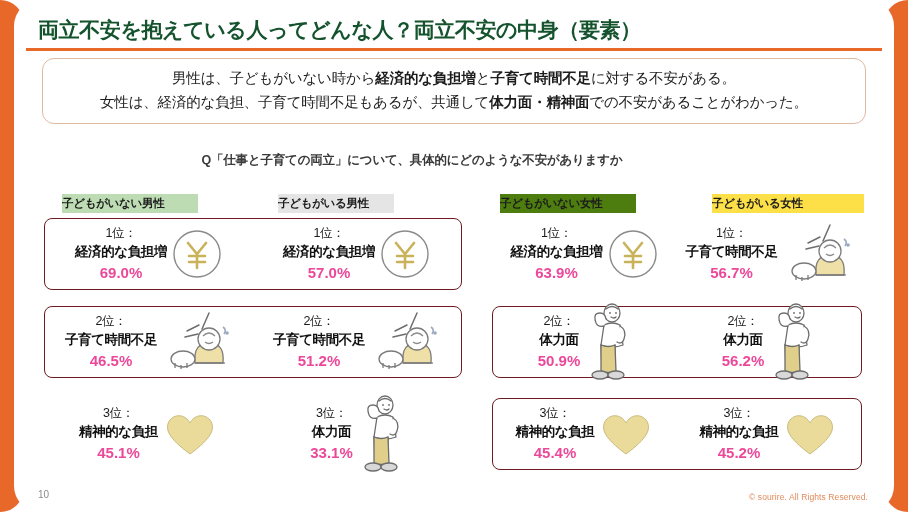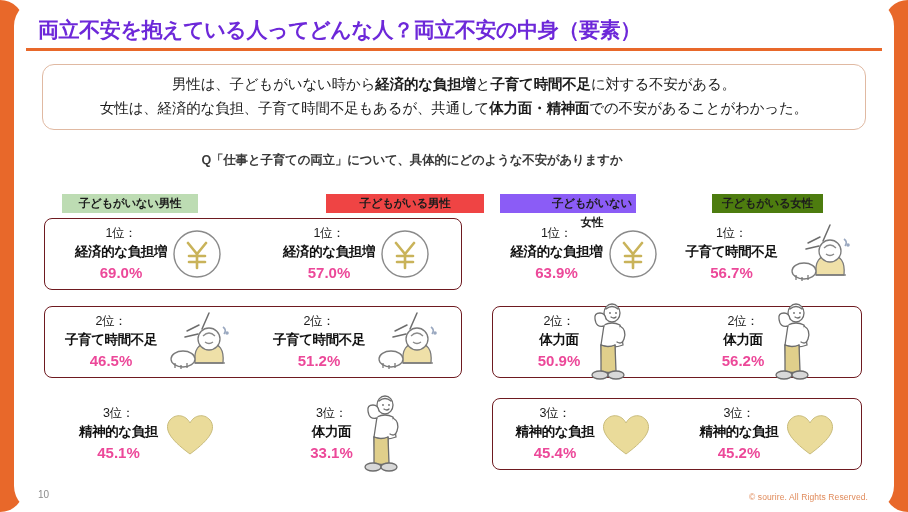--- a/index.html
+++ b/index.html
@@ -27,64 +27,64 @@
     position:absolute; width:26px; height:512px; background:#ffffff;
   }
   .edge-notch.left  { left:14px;  border-top-left-radius:26px; border-bottom-left-radius:26px; }
   .edge-notch.right { right:14px; border-top-right-radius:26px; border-bottom-right-radius:26px; }
 
   
   #header {
     position:absolute; left:38px; top:12px; right:30px; height:36px;
   }
   #page-title {
-    font-size:21px; font-weight:bold; color:#6d28d9;
+    font-size:21px; font-weight:bold; color:#14532d;
     letter-spacing:-0.4px; line-height:36px; white-space:nowrap;
   }
   #brand-logo {
     position:absolute; right:14px; top:2px;
     font-family:"Liberation Serif","DejaVu Serif",serif;
     font-size:24px; font-weight:bold; color:#D9561F;
     letter-spacing:0.5px;
   }
   #brand-logo .accent { font-size:11px; vertical-align:6px; margin:0 1px; }
   #title-rule {
     position:absolute; left:26px; top:48px; width:856px; height:3px;
     background:#E8682A;
   }
 
   
   #lead-box {
     position:absolute; left:42px; top:58px; width:824px; height:66px;
     border:1.6px solid #E0B9A2; border-radius:12px; background:#ffffff;
-    display:flex; flex-direction:column; align-items:center; justify-content:center;margin-top:6px;
+    display:flex; flex-direction:column; align-items:center; justify-content:center;
   }
   #lead-box p {
     font-size:14.5px; color:#1c1c1c; line-height:1.65; white-space:nowrap;
     letter-spacing:-0.2px;
   }
   #lead-box b { font-weight:bold; }
 
   
   #question {
     position:absolute; left:0; top:152px; width:824px;
     text-align:center; font-size:12.5px; font-weight:bold; color:#3a3a3a;
     letter-spacing:-0.2px;
   }
 
   
   .chip {
     position:absolute; height:19px; line-height:19px;
-    text-align:center; font-size:11.5px; font-weight:bold; color:#1c1c1c;
+    text-align:left; font-size:11.5px; font-weight:bold; color:#1c1c1c;
     letter-spacing:-0.3px;
   }
   #chip-0 { left:62px;  top:194px; width:136px; background:#BDDCB3; }
-  #chip-1 { left:278px; top:194px; width:158px; background:#ef4444;margin-left:48px; }
-  #chip-2 { left:500px; top:194px; width:136px; background:#8b5cf6;padding-left:48px; }
-  #chip-3 { left:712px; top:194px; width:111px; background:#4d7c0f; }
+  #chip-1 { left:278px; top:194px; width:116px; background:#e5e5e5; }
+  #chip-2 { left:500px; top:194px; width:136px; background:#4d7c0f; }
+  #chip-3 { left:712px; top:194px; width:152px; background:#fde047; }
 
   
   .panel {
     position:absolute; border-radius:8px;
   }
   .panel.boxed { border:1.8px solid #6E1A20; background:#ffffff; }
 
   
   #panel-l-1 { left:44px;  top:218px; width:418px; height:72px; }
   #panel-l-2 { left:44px;  top:306px; width:418px; height:72px; }

